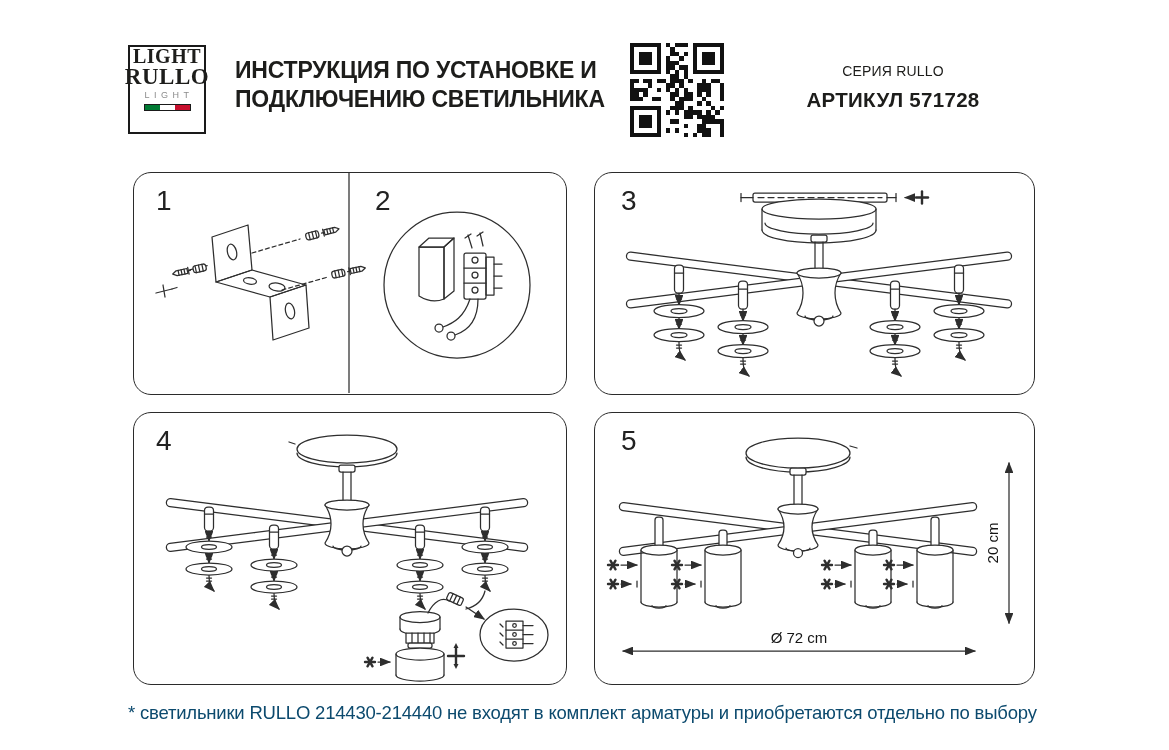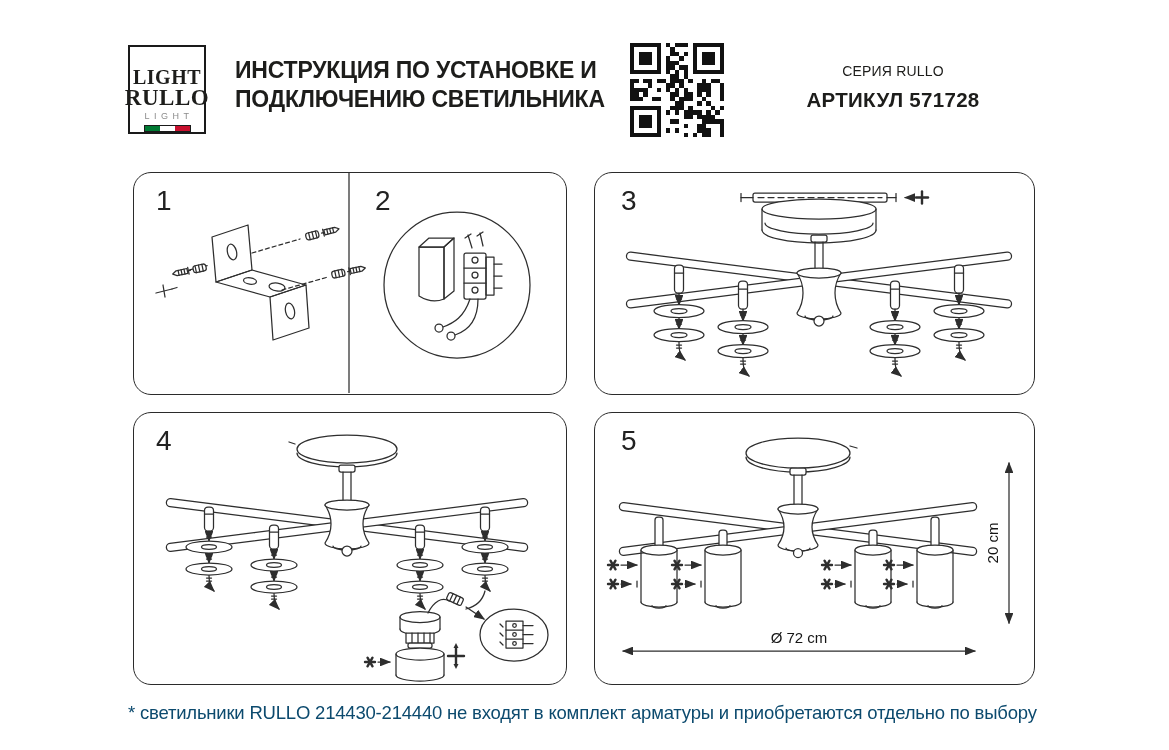--- a/index.html
+++ b/index.html
@@ -2,21 +2,21 @@
 <html><head>
 <meta charset="utf-8">
 <style>
   html,body{margin:0;padding:0;background:#fff;}
   .page{position:relative;width:1169px;height:750px;background:#fff;overflow:hidden;
         font-family:"Liberation Sans",sans-serif;color:#111;}
 
   
   .logo-box{position:absolute;left:128px;top:45px;width:78px;height:89px;
             border:2px solid #1a1a1a;box-sizing:border-box;display:flex;flex-direction:column;
-            align-items:center;justify-content:flex-end;background:#fff;}
+            align-items:center;justify-content:flex-start;background:#fff;}
   .logo-light{font-family:"Liberation Serif",serif;font-weight:700;font-size:20px;line-height:19px;color:#1d1d1b;letter-spacing:.5px;}
   .logo-star{font-family:"Liberation Serif",serif;font-weight:700;font-size:23px;line-height:21px;color:#1d1d1b;letter-spacing:.5px;}
   .logo-group{font-size:9px;letter-spacing:4.5px;color:#8c8c8c;margin:3px 0 4px;padding-left:4px;}
   .logo-flag{width:47px;height:7px;border:1px solid #1a1a1a;display:flex;box-sizing:border-box;}
   .logo-flag span{flex:1;height:100%;}
 
   .title{position:absolute;left:235px;top:56px;font-size:23px;font-weight:700;
          line-height:29px;letter-spacing:-.2px;color:#1d1d1b;}
   .title span{display:block;}
 

